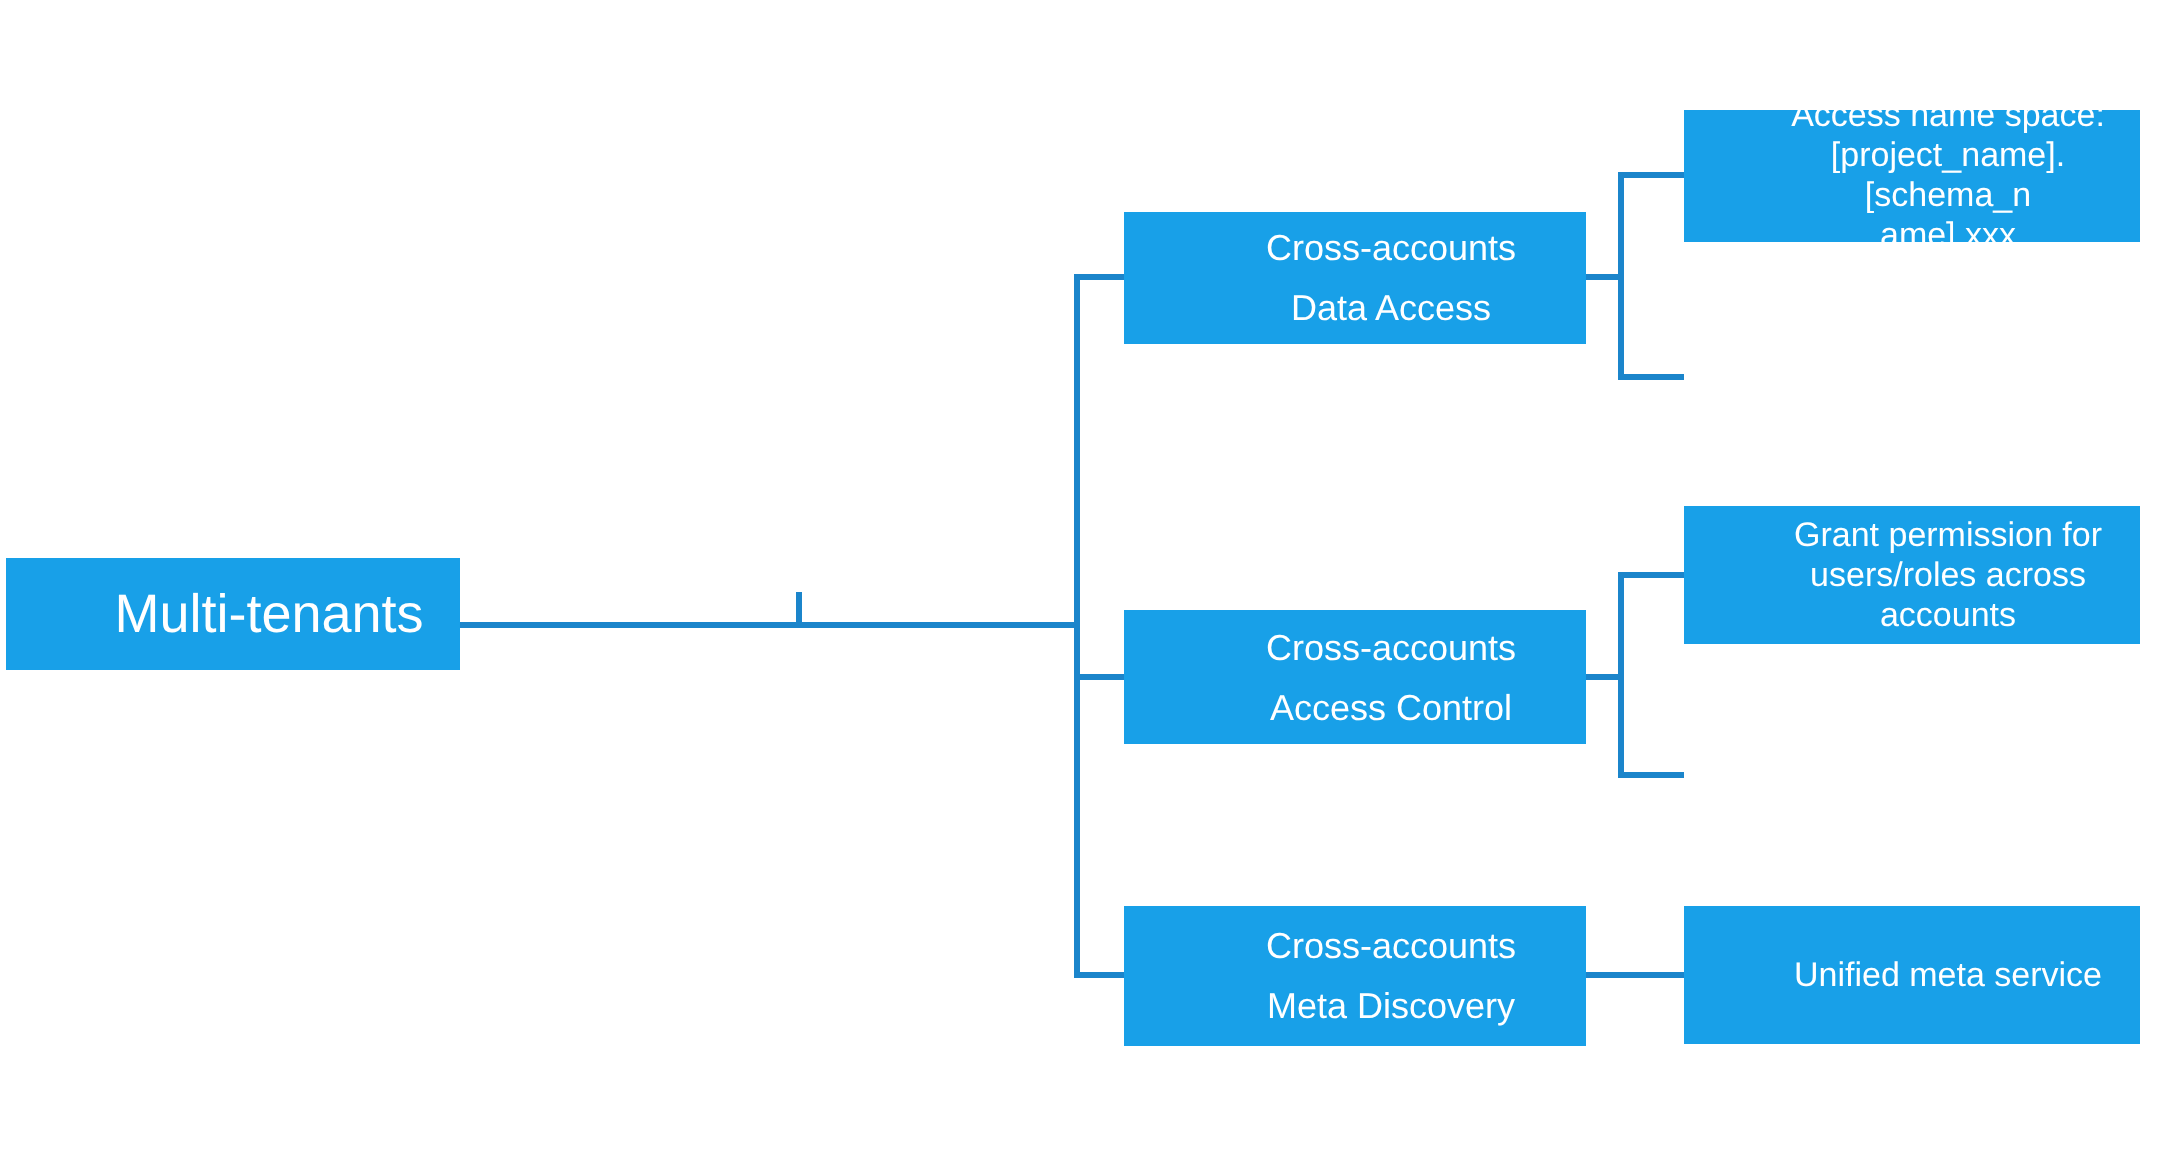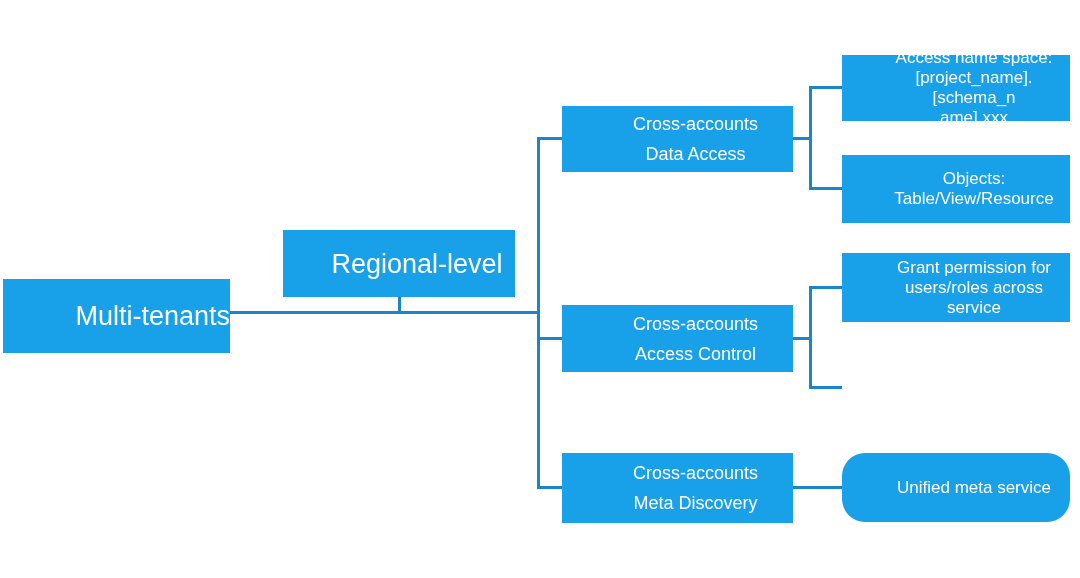--- a/index.html
+++ b/index.html
@@ -56,27 +56,24 @@
   <div class="connector" style="left:809px; top:86px; width:33px; height:3px;"></div>
   <div class="connector" style="left:809px; top:187px; width:33px; height:3px;"></div>
 
   <div class="connector" style="left:793px; top:337px; width:19px; height:3px;"></div>
   <div class="connector" style="left:809px; top:286px; width:3px; height:103px;"></div>
   <div class="connector" style="left:809px; top:286px; width:33px; height:3px;"></div>
   <div class="connector" style="left:809px; top:386px; width:33px; height:3px;"></div>
 
   <div class="connector" style="left:793px; top:486px; width:49px; height:3px;"></div>
 
-  <div class="node" style="left:3px; top:279px; width:227px; height:74px;text-align:right;">
+  <div class="node" style="left:3px; top:279px; width:227px; height:56px;">
     <span class="node-label lg">Multi-tenants</span>
   </div>
 
-  <div class="node" style="left:283px; top:230px; width:232px; height:67px;">
-    <span class="node-label lg">Regional-level</span>
-  </div>
 
   <div class="node" style="left:562px; top:106px; width:231px; height:66px;">
     <span class="node-label md">Cross-accounts
 Data Access</span>
   </div>
 
   <div class="node" style="left:562px; top:305px; width:231px; height:67px;">
     <span class="node-label md">Cross-accounts
 Access Control</span>
   </div>
@@ -85,29 +82,25 @@
     <span class="node-label md">Cross-accounts
 Meta Discovery</span>
   </div>
 
   <div class="node" style="left:842px; top:55px; width:228px; height:66px;">
     <span class="node-label sm">Access name space:
 [project_name].[schema_n
 ame].xxx</span>
   </div>
 
-  <div class="node" style="left:842px; top:155px; width:228px; height:68px;">
-    <span class="node-label sm">Objects:
-Table/View/Resource</span>
-  </div>
 
   <div class="node" style="left:842px; top:253px; width:228px; height:69px;">
     <span class="node-label sm">Grant permission for
 users/roles across
-service</span>
+accounts</span>
   </div>
 
 
-  <div class="node" style="left:842px; top:453px; width:228px; height:69px;border-radius:23px;">
+  <div class="node" style="left:842px; top:453px; width:228px; height:69px;">
     <span class="node-label sm">Unified meta service</span>
   </div>
 
 </div>
 
 </body></html>

